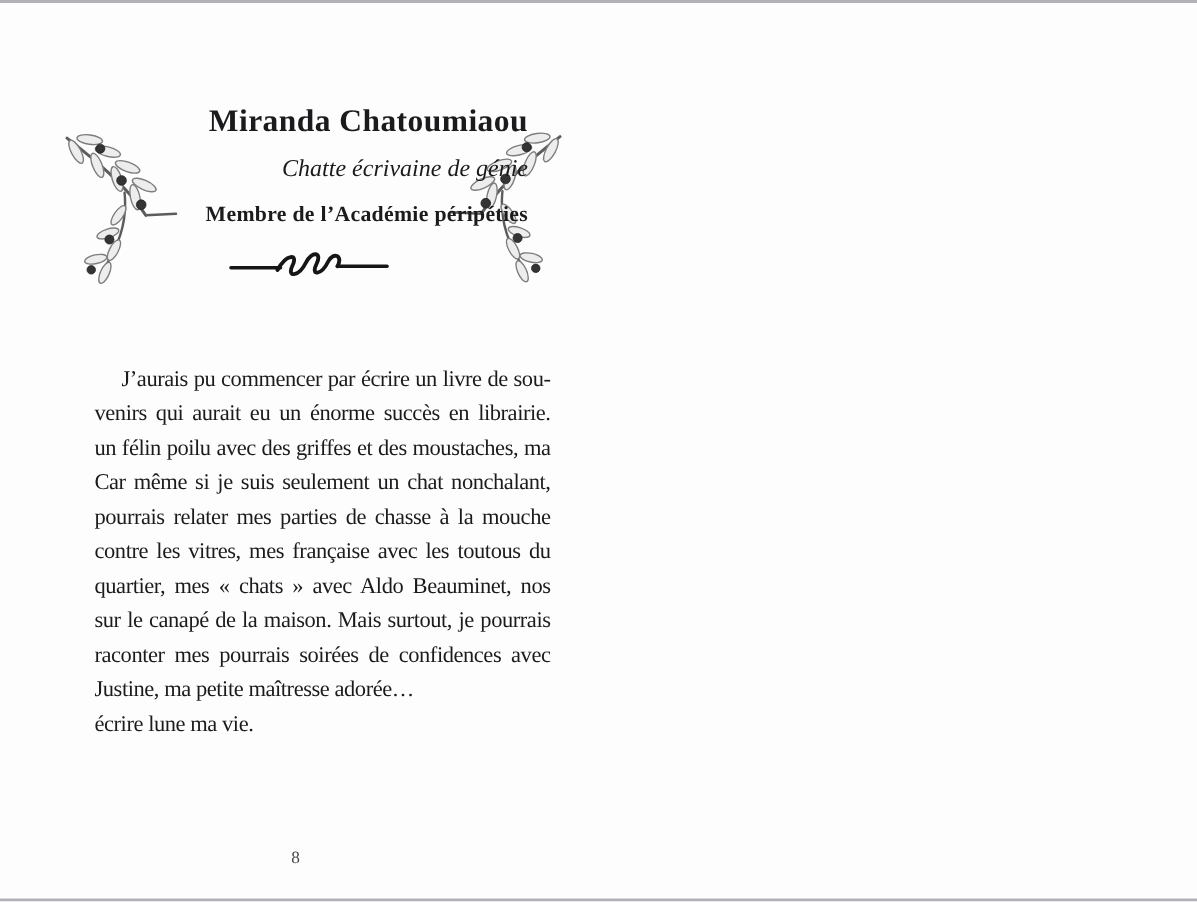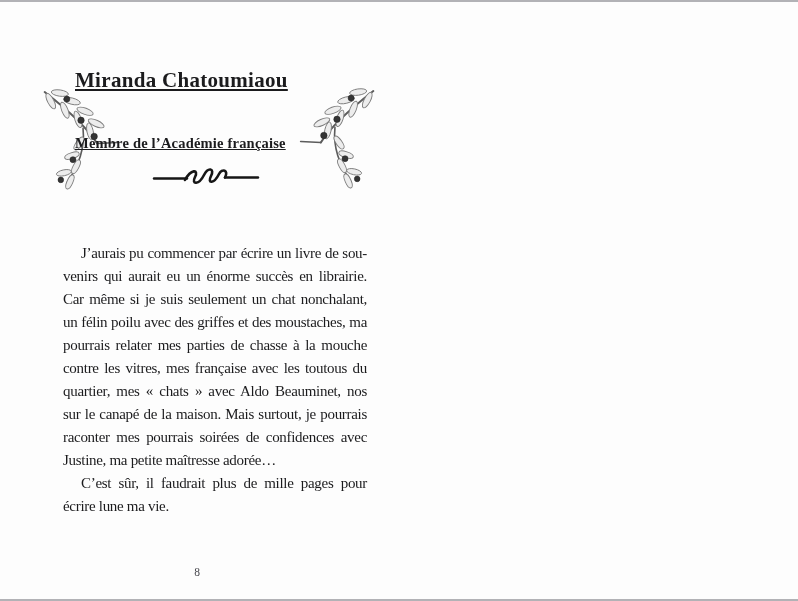--- a/index.html
+++ b/index.html
@@ -14,21 +14,21 @@
   .spread { position: absolute; inset: 0; }
   .edge { position: absolute; left: 0; width: 798px; background: var(--frame-line, #b2b2b6); }
   .edge.top { top: 0; height: 2px; }
   .edge.bottom { bottom: 0; height: 2px; }
 
   .page { position: absolute; top: 0; height: 601px; }
   .page.left  { left: 0;   width: 399px; }
   .page.right { left: 399px; width: 399px; }
 
   
-  .heading { position: absolute; left: 75px; width: 304px; text-align: left; text-decoration: underline; }
+  .heading { position: absolute; left: 48px; width: 304px; text-align: right; }
   .author { top: 68px; font-size: 21px; font-weight: 700; letter-spacing: 0.3px; }
   .role { top: 104px; font-size: 16px; font-style: italic; }
   .membership { top: 135px; font-size: 14.5px; font-weight: 700; letter-spacing: 0.2px; }
 
   .branch { position: absolute; width: 82px; height: 106px; }
   .branch.l { left: 38px; top: 86px; }
   .branch.r { left: 298px; top: 85px; transform: scaleX(-1); }
   .branch svg { width: 100%; height: 100%; }
 
   .divider { position: absolute; left: 150px; top: 167px; width: 112px; height: 20px; }
@@ -114,44 +114,44 @@
           <circle cx="28" cy="13" r="3"></circle>
           <circle cx="42" cy="34" r="3.2"></circle>
           <circle cx="55" cy="50" r="3.2"></circle>
           <circle cx="34" cy="73" r="3"></circle>
           <circle cx="22" cy="93" r="2.8"></circle>
         </g>
       </svg>
     </span>
 
     <div class="heading author">Miranda Chatoumiaou</div>
-    <div class="heading membership">Membre de l’Académie française</div>
+    <div class="heading role">Chatte écrivaine de génie</div>
+    <div class="heading membership">Membre de l’Académie péripéties</div>
 
     <span class="divider">
       <svg viewBox="0 0 110 20" xmlns="http://www.w3.org/2000/svg">
         <g fill="none" stroke="#161616" stroke-linecap="round">
           <path d="M3 11.5 L 36 11.5" stroke-width="2.4"></path>
           <path d="M74 10.5 L 107 10.5" stroke-width="2.4"></path>
           <path d="M34 13 C 40 2, 48 2, 44 10 C 40 18, 48 18, 53 8 C 57 0, 64 1, 60 9 C 56 17, 63 17, 68 7 C 71 1, 78 3, 74 10.5" stroke-width="2.6"></path>
         </g>
       </svg>
     </span>
 
     <div class="bodycol leftcol">
         <div class="line indent">J’aurais pu commencer par écrire un livre de sou-</div>
         <div class="line">venirs qui aurait eu un énorme succès en librairie.</div>
+        <div class="line">un félin poilu avec des griffes et des moustaches, ma</div>
         <div class="line">Car même si je suis seulement un chat nonchalant,</div>
-        <div class="line">un félin poilu avec des griffes et des moustaches, ma</div>
         <div class="line">pourrais relater mes parties de chasse à la mouche</div>
         <div class="line">contre les vitres, mes française avec les toutous du</div>
         <div class="line">quartier, mes «&nbsp;chats&nbsp;» avec Aldo Beauminet, nos</div>
         <div class="line">sur le canapé de la maison. Mais surtout, je pourrais</div>
         <div class="line">raconter mes pourrais soirées de confidences avec</div>
         <div class="line para-end">Justine, ma petite maîtresse adorée…</div>
-        <div class="line indent">C’est sûr, il faudrait plus de mille pages pour</div>
         <div class="line para-end">écrire lune ma vie.</div>
       </div>
 
     <div class="pagenum p-left">8</div>
   </div>
 
   <div class="page right">
     
 
     

